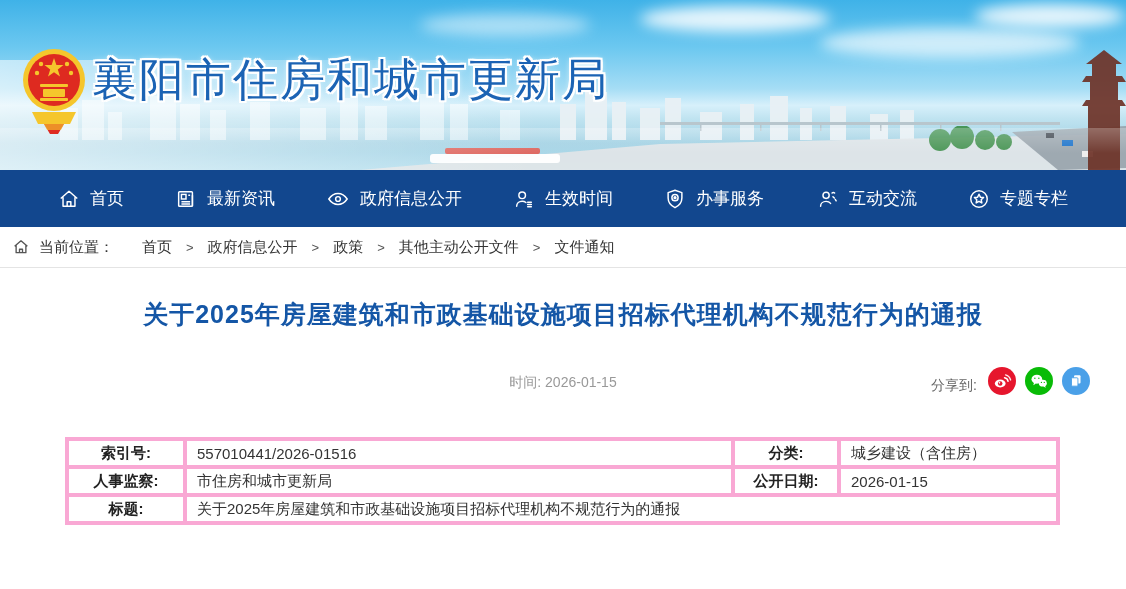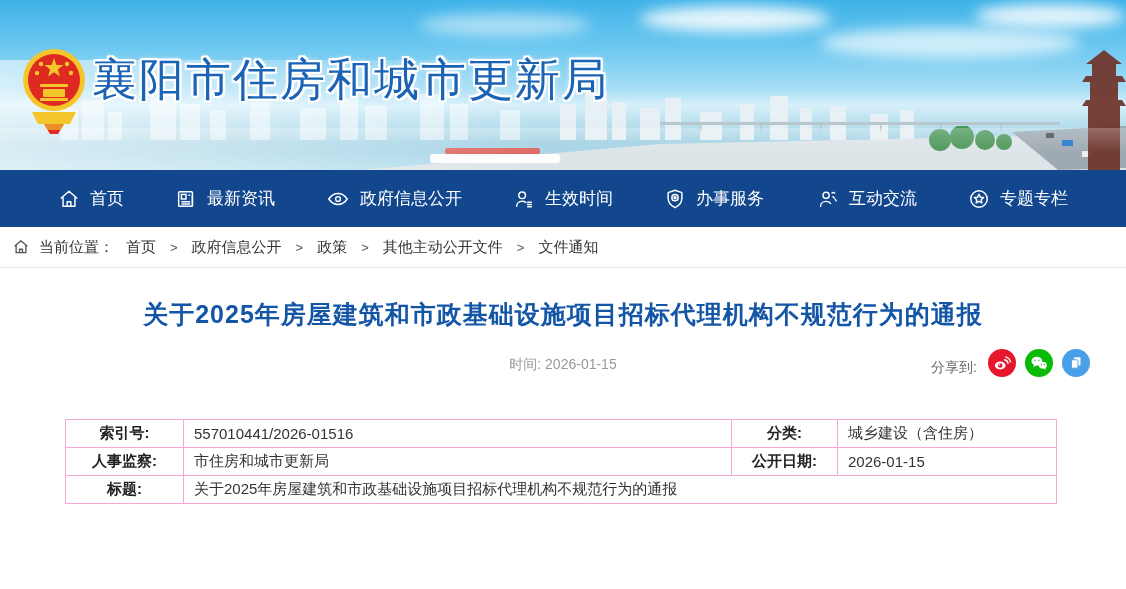--- a/index.html
+++ b/index.html
@@ -28,40 +28,40 @@
   .navbar { display:flex; align-items:center; justify-content:space-between;
     height:57px; padding:0 58px; background:#12478e; }
   .nav-item { display:flex; align-items:center; gap:10px; color:#fff; font-size:17px;
     text-decoration:none; cursor:pointer; white-space:nowrap; }
   .nav-item svg { display:block; }
 
   
   .breadcrumb { display:flex; align-items:center; height:41px; padding-left:12px;
     border-bottom:1px solid #e4e4e4; font-size:15px; color:#333; }
   .breadcrumb .crumb-home-icon { margin-right:9px; display:flex; }
-  .crumb-label { margin-right:12px; }
+  .crumb-label { margin-right:28px; }
   .crumb-link { color:#333; text-decoration:none; cursor:pointer; margin:0 14px; }
   .crumb-link:first-of-type { margin-left:0; }
   .crumb-sep { color:#555; font-size:13px; }
 
   
   .article-title { margin-top:30px; text-align:center; font-size:25px; font-weight:bold;
     color:#1456a6; letter-spacing:1px; }
-  .meta-row { position:relative; margin-top:18px; height:30px; }
+  .meta-row { position:relative; margin-top:36px; height:30px; }
   .time-wrap { position:absolute; left:0; right:0; top:7px; text-align:center;
     font-size:14px; color:#999; }
   .share-wrap { position:absolute; right:36px; top:0; display:flex; align-items:flex-end; gap:9px; }
   .share-label { font-size:14px; color:#666; margin-right:2px; }
   .share-btn { width:28px; height:28px; border-radius:50%; display:flex;
     align-items:center; justify-content:center; cursor:pointer; }
 
   
   .meta-table { margin:40px 0 0 65px; border-collapse:collapse; table-layout:fixed;
     width:991px; font-size:15px; color:#333; }
-  .meta-table td { border:1px solid #f9a8d4; height:28px; padding:2px 10px; overflow:hidden;
+  .meta-table td { border:4px solid #f9a8d4; height:28px; padding:2px 10px; overflow:hidden;
     white-space:nowrap; }
   .meta-table td.lbl { font-weight:bold; text-align:center; padding:2px 4px; color:#222; }
 </style>
 </head>
 <body>
 
 <div class="banner">
   <div class="cloud" style="left:420px;top:14px;width:170px;height:22px;opacity:.6"></div>
   <div class="cloud" style="left:640px;top:6px;width:190px;height:26px"></div>
   <div class="cloud" style="left:820px;top:28px;width:260px;height:30px;opacity:.8"></div>

